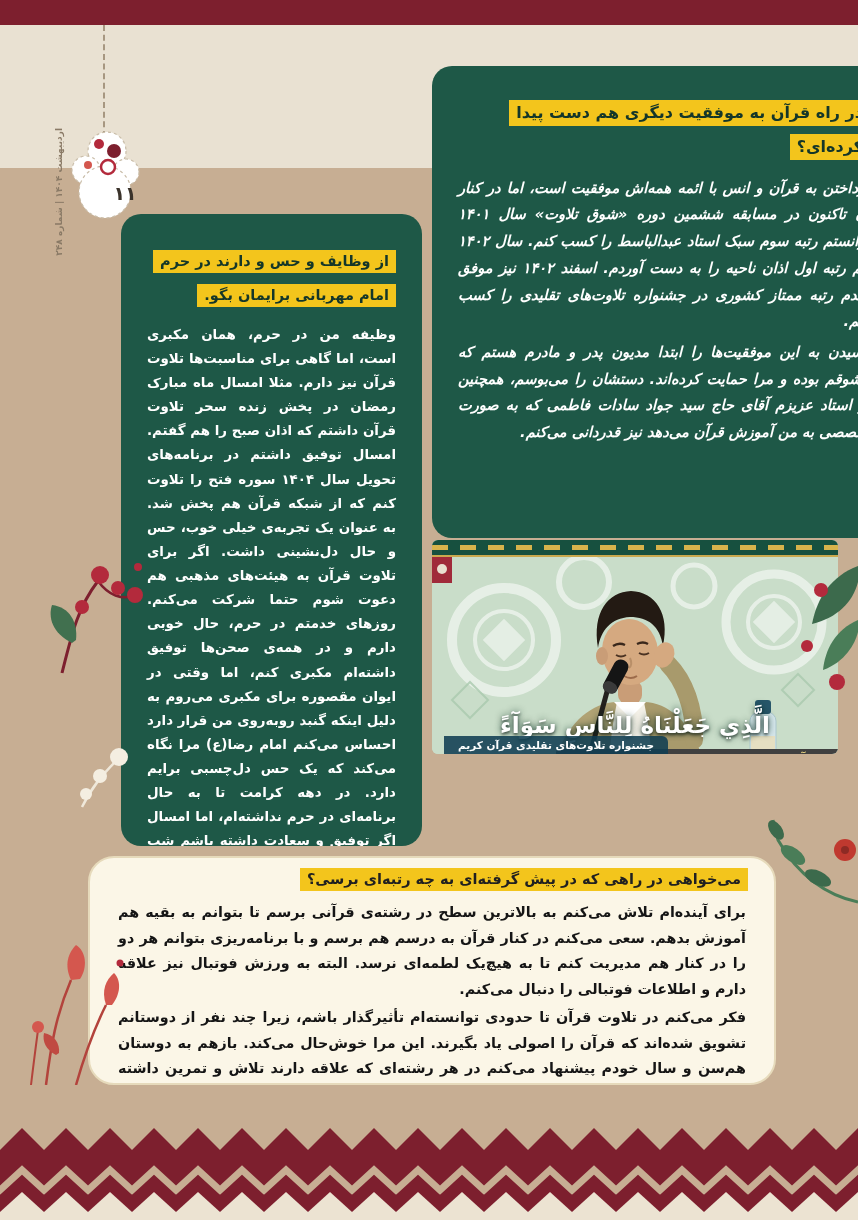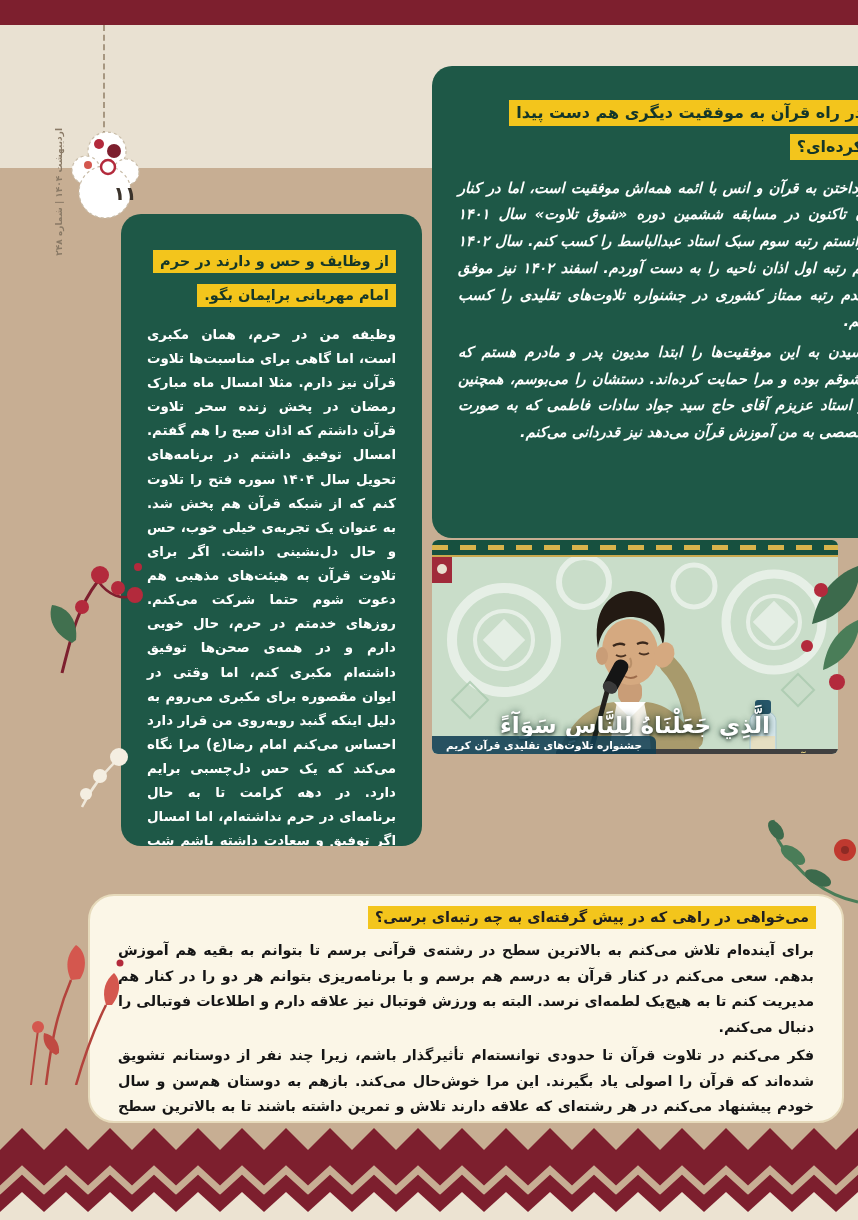--- a/index.html
+++ b/index.html
@@ -65,30 +65,30 @@
     position:absolute; left:0; top:172px; width:100%; z-index:3;
     text-align:center; direction:rtl; color:#ffffff; font-weight:bold; font-size:23px;
     text-shadow:0 0 7px rgba(8,48,34,.9), 0 2px 3px rgba(0,0,0,.55);
   }
   .photo-banner {
     position:absolute; right:0; top:209px; z-index:3;
     background:#404040; color:#f2dc84; font-weight:bold; font-size:12px;
     padding:3px 14px 4px; border-radius:4px 0 0 4px; direction:rtl; white-space:nowrap;
   }
   .photo-caption {
-    position:absolute; left:0; bottom:0; z-index:3;
+    position:absolute; left:12px; bottom:0; z-index:3;
     background:rgba(16,61,82,.88); color:#ffffff; font-size:10.5px; font-weight:bold;
     padding:3px 14px; border-radius:0 6px 0 0; direction:rtl; white-space:nowrap;
   }
 
   
   .bottom-box {
-    position:absolute; left:88px; top:856px; width:756px; height:229px;
+    position:absolute; left:88px; top:856px; width:688px; height:229px;
     background:#fbf6e7; border:2px solid #e6dabb; border-radius:26px;
-    padding:42px 28px 18px; direction:rtl; overflow:hidden;margin-top:38px;
+    padding:42px 28px 18px; direction:rtl; overflow:hidden;
   }
   .bottom-box .q-abs {
     position:absolute; top:8px; right:26px; line-height:1.6;
   }
   .bottom-box .hl { font-size:14.5px; color:#202020; }
   .bottom-box p.answer {
     color:#151515; font-weight:bold; font-size:14.3px; line-height:1.8; text-align:justify;
   }
   .bottom-box p.answer + p.answer { margin-top:2px; }
 

